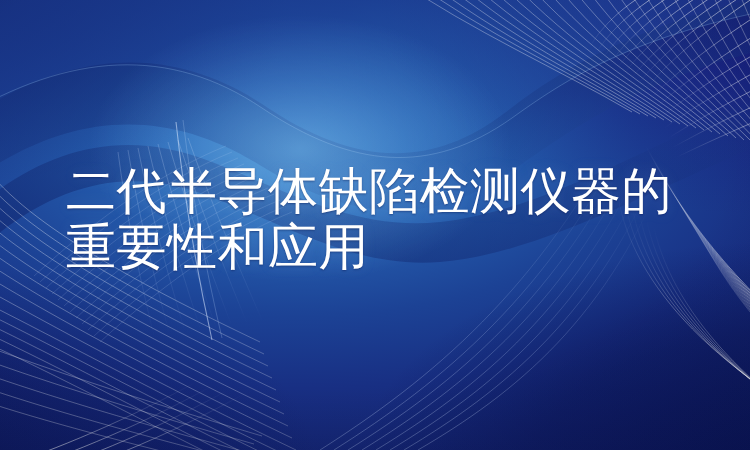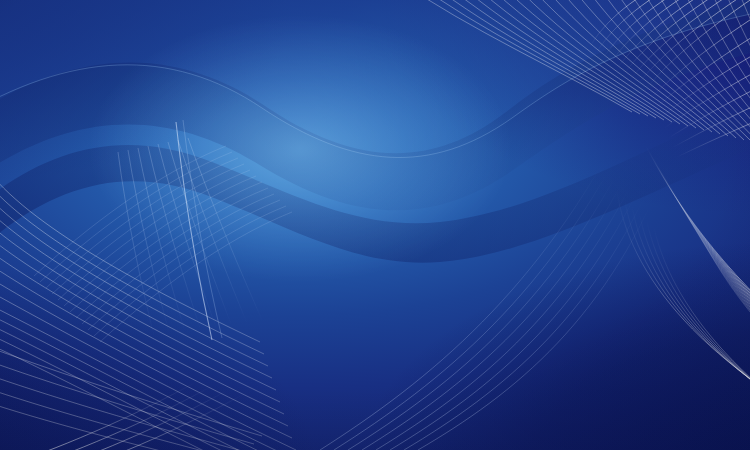--- a/index.html
+++ b/index.html
@@ -285,14 +285,18 @@
         <path d="M 176,122 C 184,196 196,268 212,340" stroke="#dbe8ff" stroke-opacity=".55" stroke-width="1.1"></path>
         <path d="M 183,120 C 192,194 205,266 222,338" stroke="#bcd3f7" stroke-opacity=".28" stroke-width="0.9"></path>
       </g>
 
     </g>
   </svg>
 
   <div class="layer" id="bg-glow"></div>
   <div class="layer" id="bg-vignette"></div>
 
+  <div id="title-block">
+    <span class="title-line">二代半导体缺陷检测仪器的</span>
+    <span class="title-line">重要性和应用</span>
+  </div>
 
 </div>
 
 </body></html>

